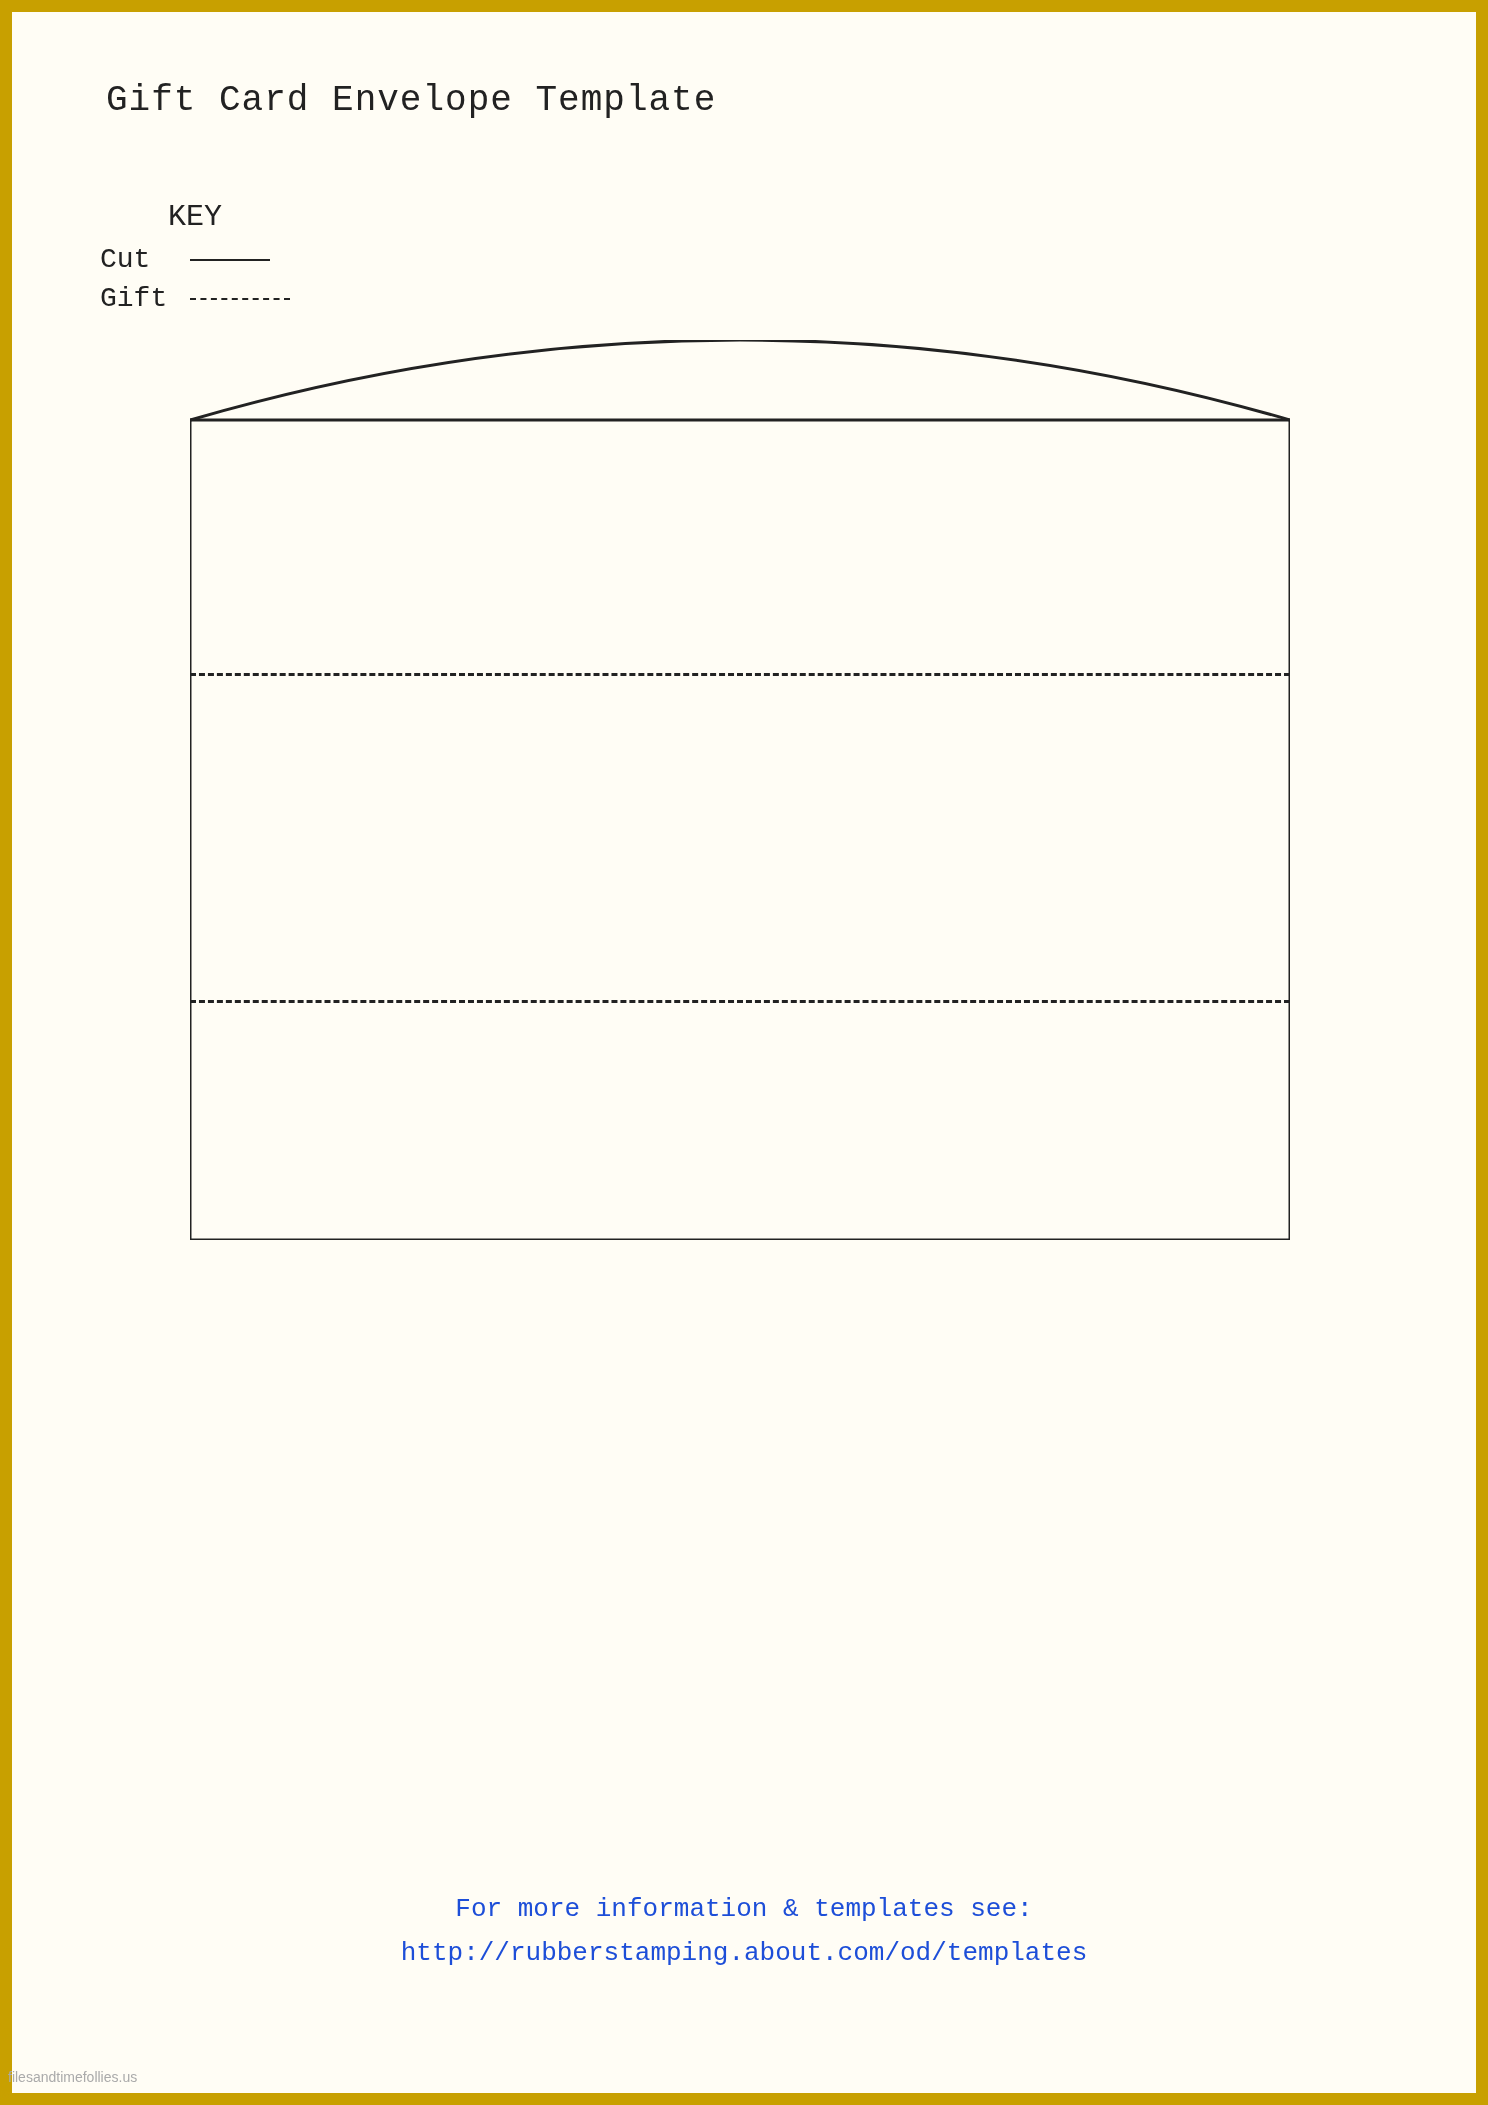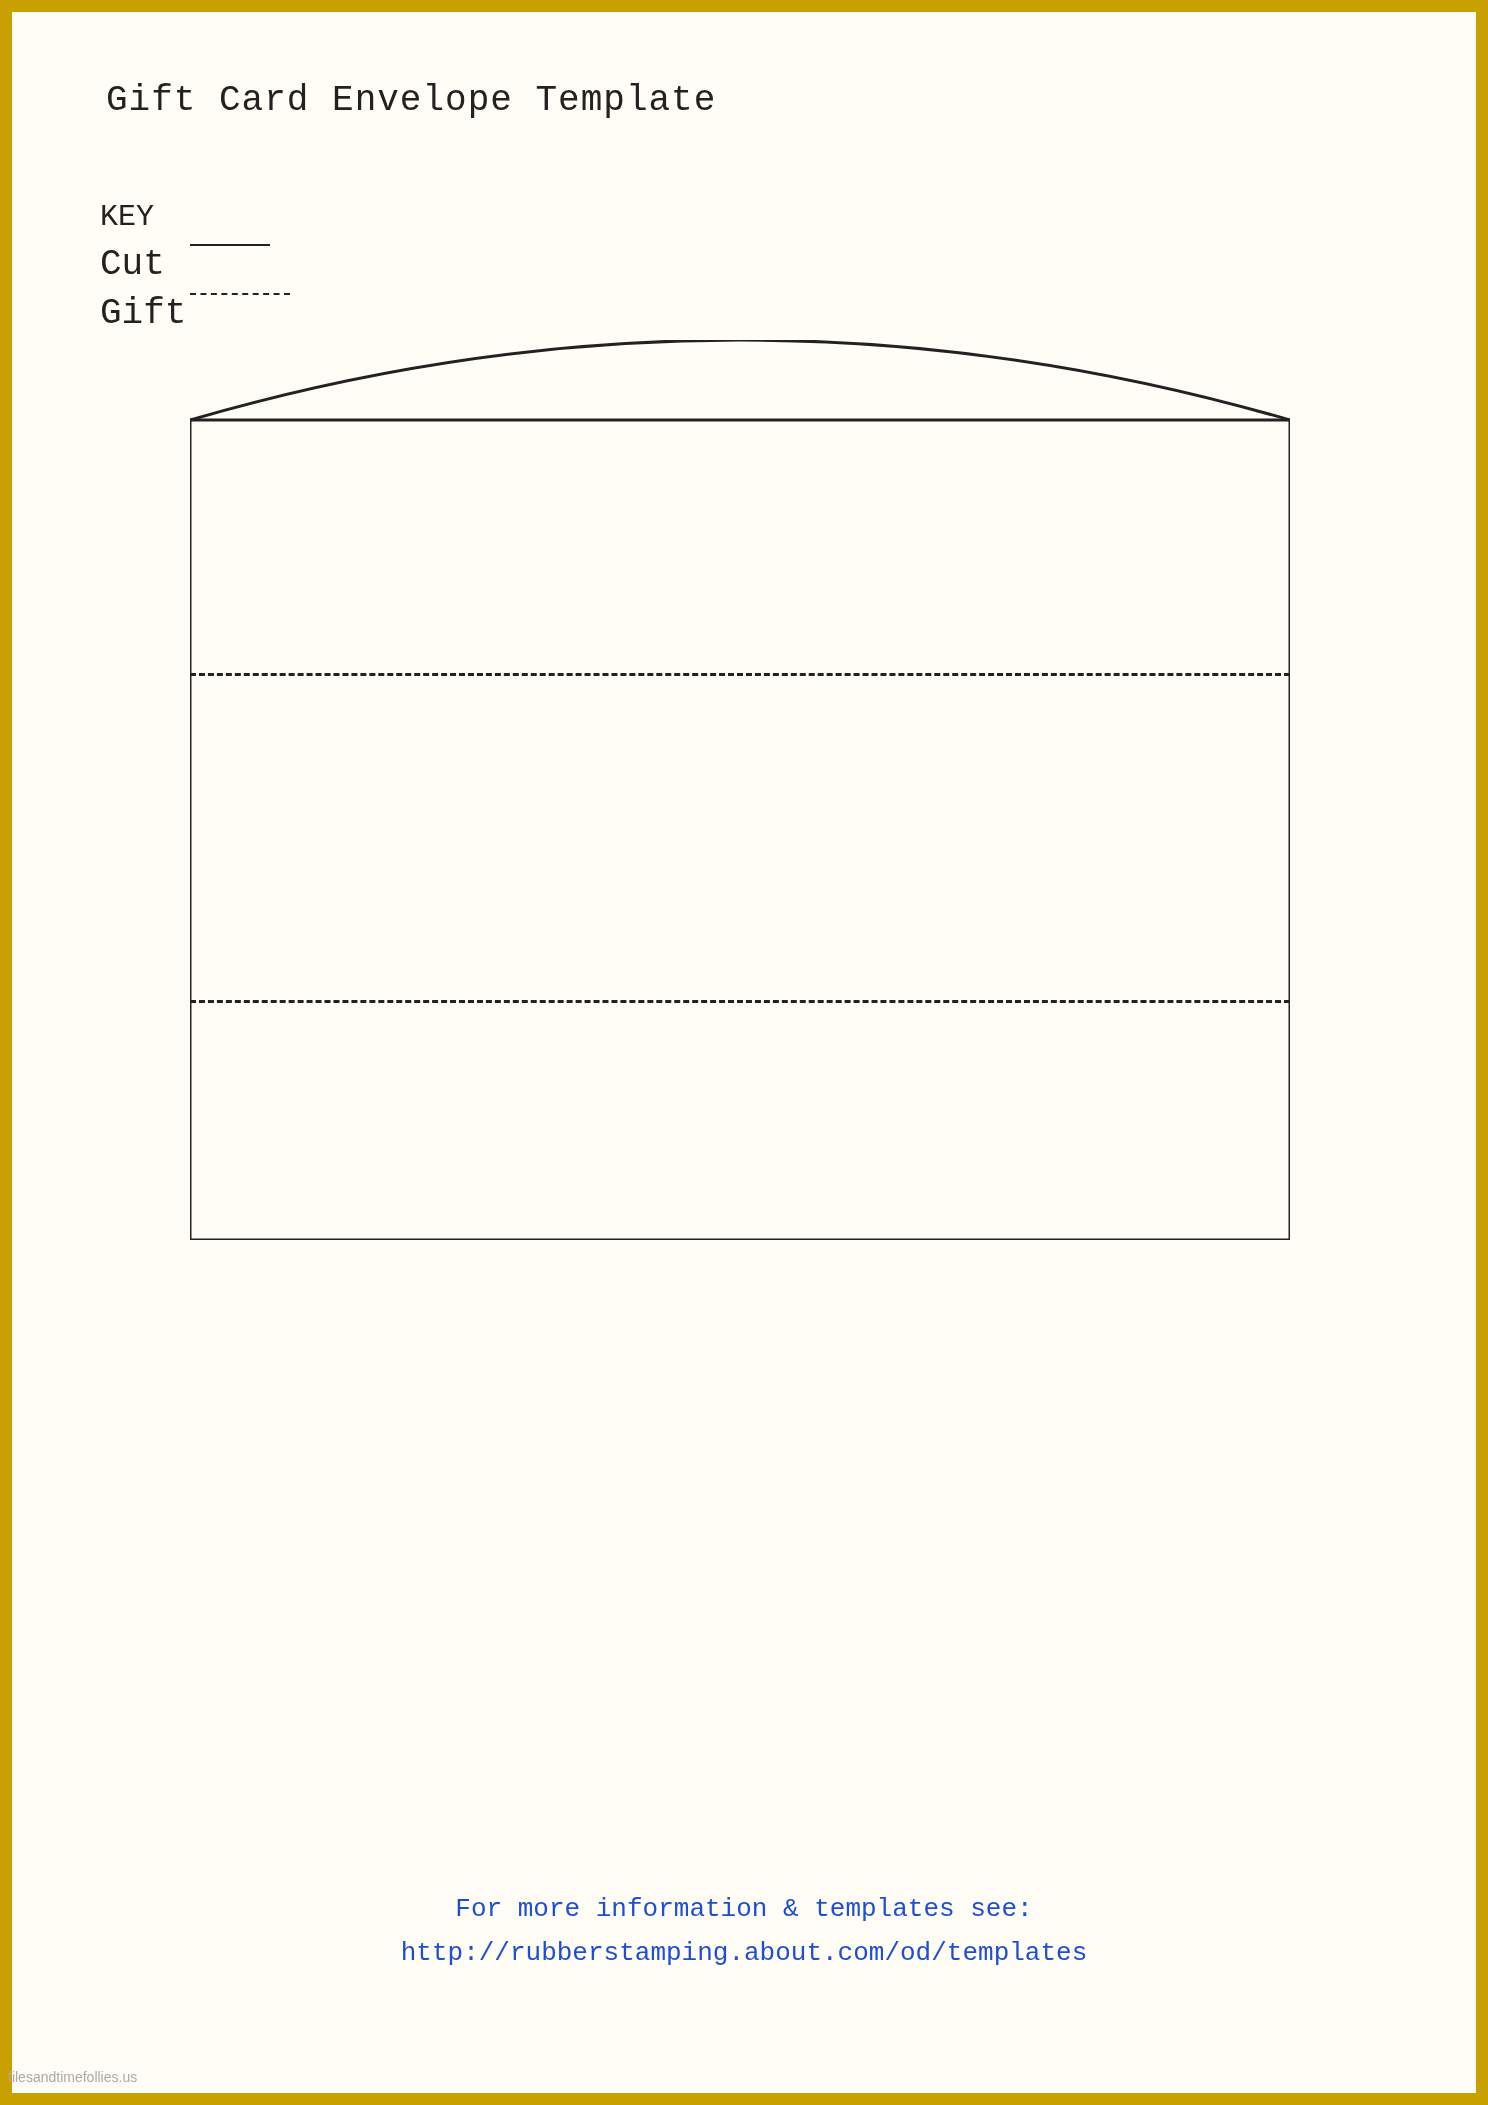--- a/index.html
+++ b/index.html
@@ -40,27 +40,28 @@
       position: absolute;
       top: 200px;
       left: 100px;
     }
 
     .key-title {
       font-size: 30px;
       font-family: 'Courier New', Courier, monospace;
       color: #222;
       margin-bottom: 10px;
+      text-align: center;
     }
 
     .key-item {
       display: flex;
-      align-items: flex-start;
+      align-items: center;
       margin-bottom: 8px;
-      font-size: 36px;
+      font-size: 28px;
       font-family: 'Courier New', Courier, monospace;
       color: #222;
     }
 
     .key-label {
       width: 80px;
     }
 
     .key-line-solid {
       display: inline-block;

